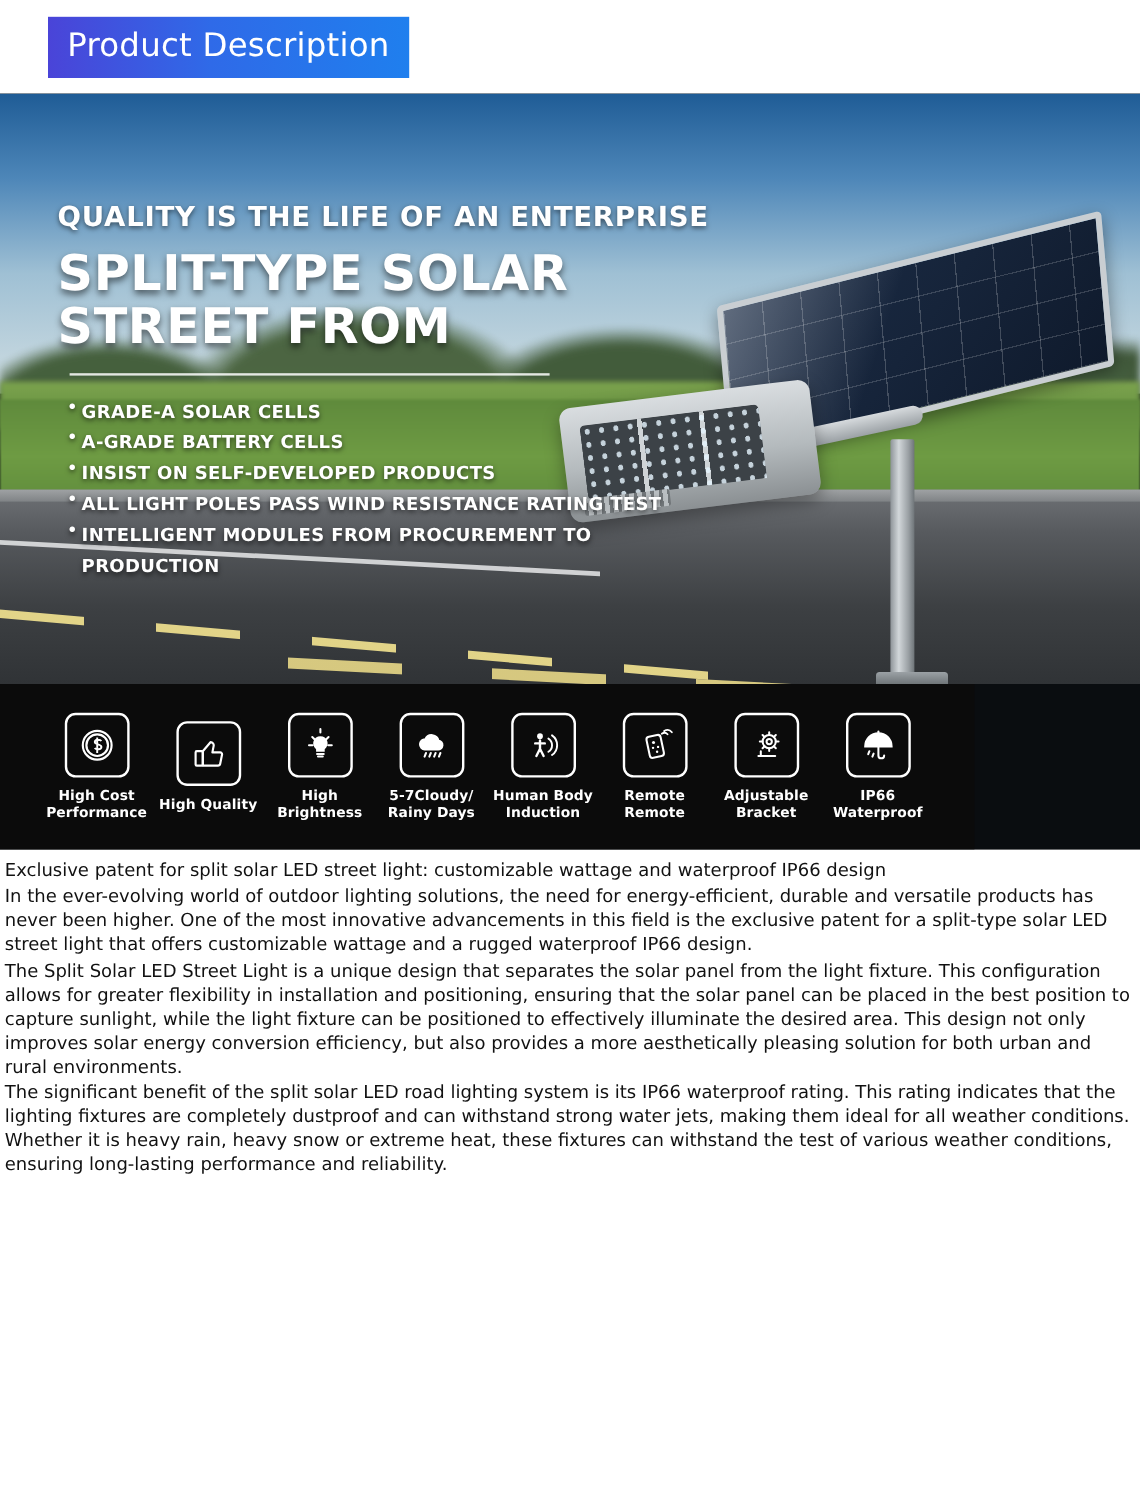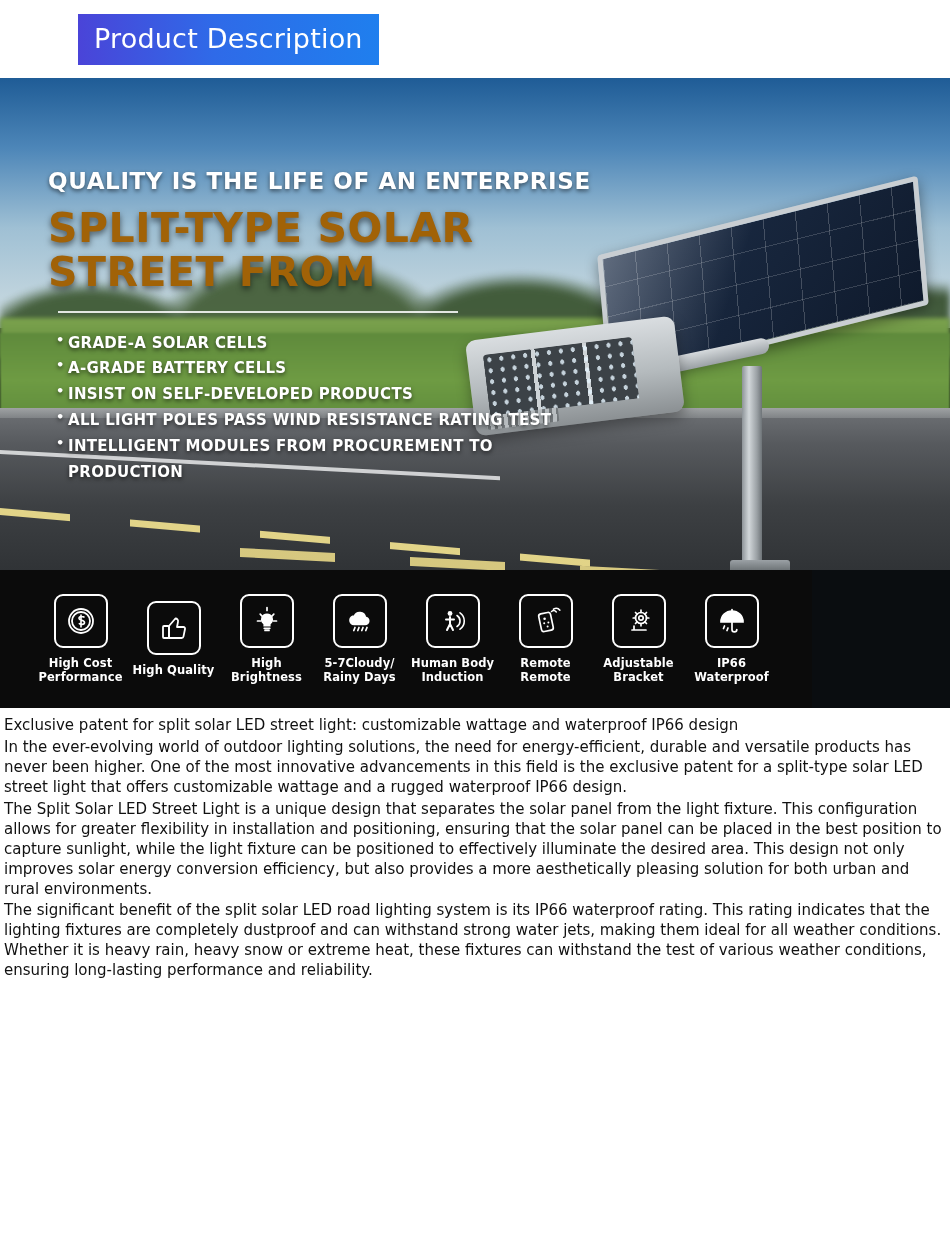--- a/index.html
+++ b/index.html
@@ -13,21 +13,20 @@
     height: 1250px;
     font-family: "DejaVu Sans", "Liberation Sans", sans-serif;
     color: #1a1a1a;
     overflow: hidden;
   }
 
   
   .title-wrap {
     padding: 14px 0 10px 40px;
     height: 78px;
-    margin-left: 38px;
   }
   .section-title {
     display: inline-block;
     background: linear-gradient(90deg, #4a44d8 0%, #2f6ae8 45%, #1f7fee 100%);
     color: #ffffff;
     font-size: 27px;
     line-height: 1;
     padding: 11px 16px 13px 16px;
     letter-spacing: 0.2px;
     font-family: "DejaVu Sans", "Liberation Sans", sans-serif;
@@ -202,21 +201,21 @@
   .hero-text { position: absolute; left: 48px; top: 90px; width: 560px; }
   .hero-kicker {
     color: #ffffff;
     font-size: 23px;
     font-weight: bold;
     letter-spacing: .6px;
     text-shadow: 0 2px 4px rgba(0,0,0,.55);
     margin-bottom: 12px;
   }
   .hero-h1 {
-    color: #a16207;
+    color: #ffffff;
     font-size: 41px;
     font-weight: bold;
     line-height: 1.08;
     letter-spacing: .5px;
     text-shadow: 0 3px 6px rgba(0,0,0,.55);
   }
   .hero-rule {
     margin: 16px 0 18px 10px;
     width: 400px; height: 2px;
     background: rgba(255,255,255,.85);

